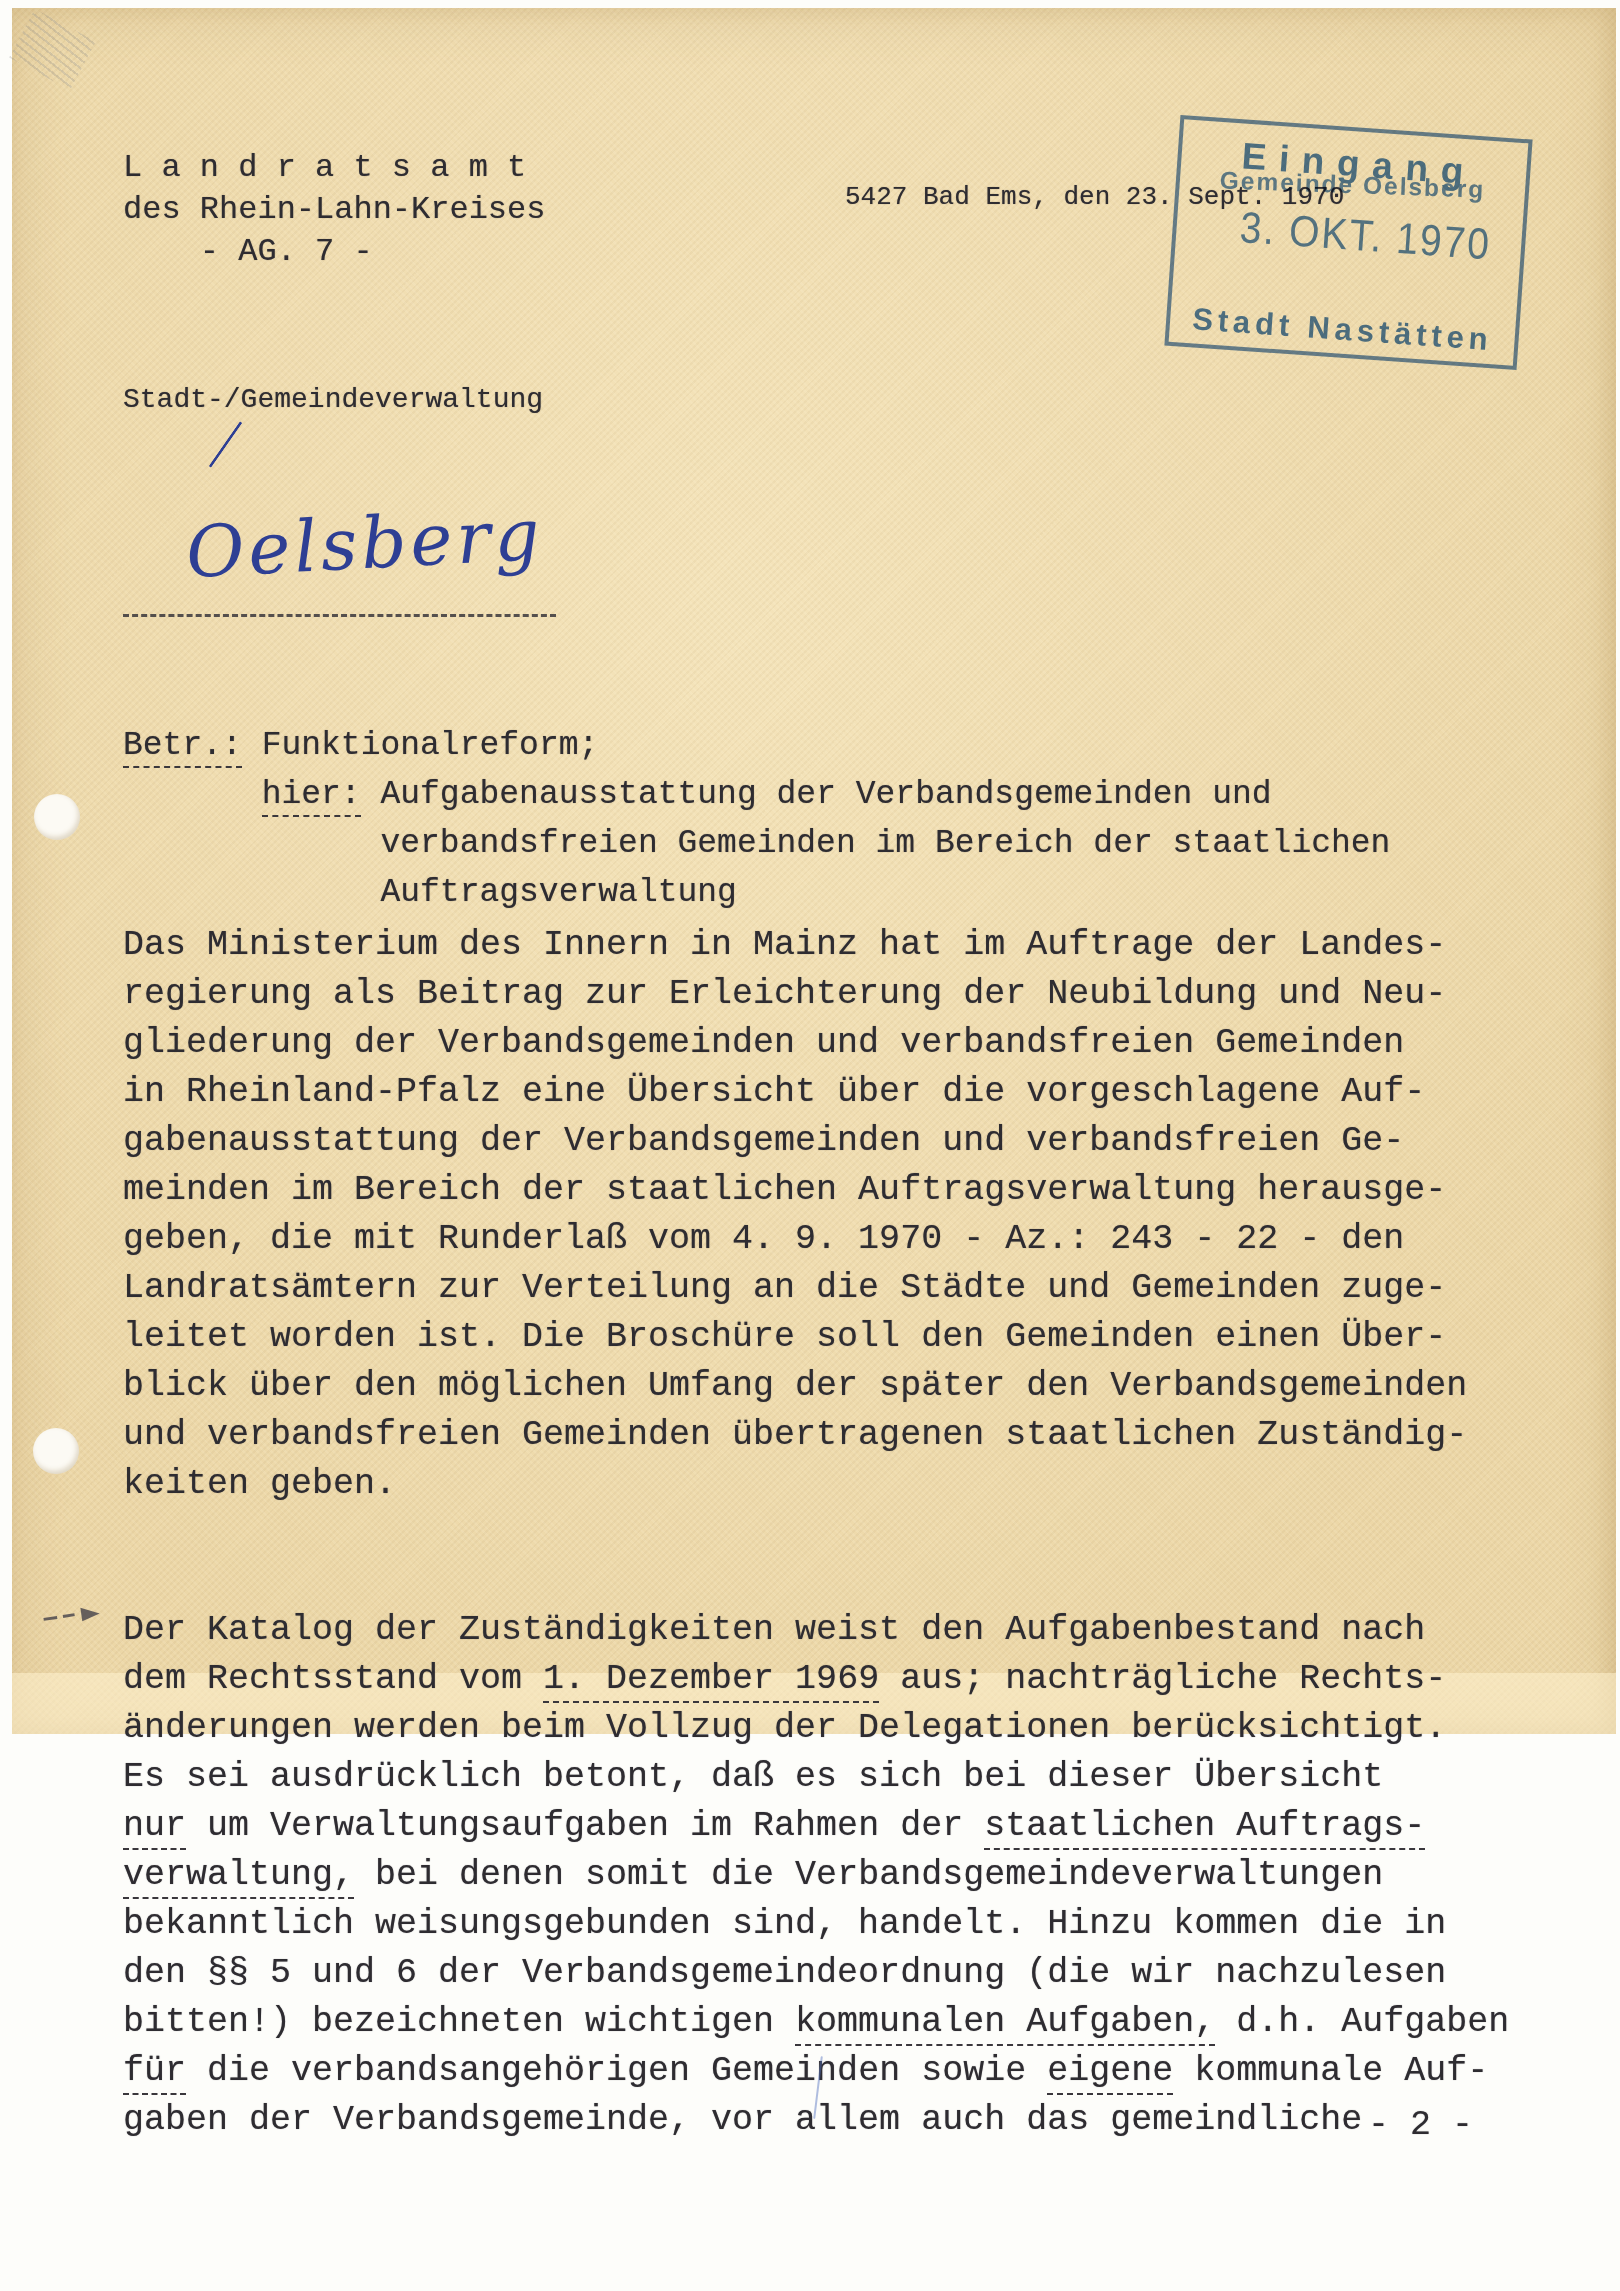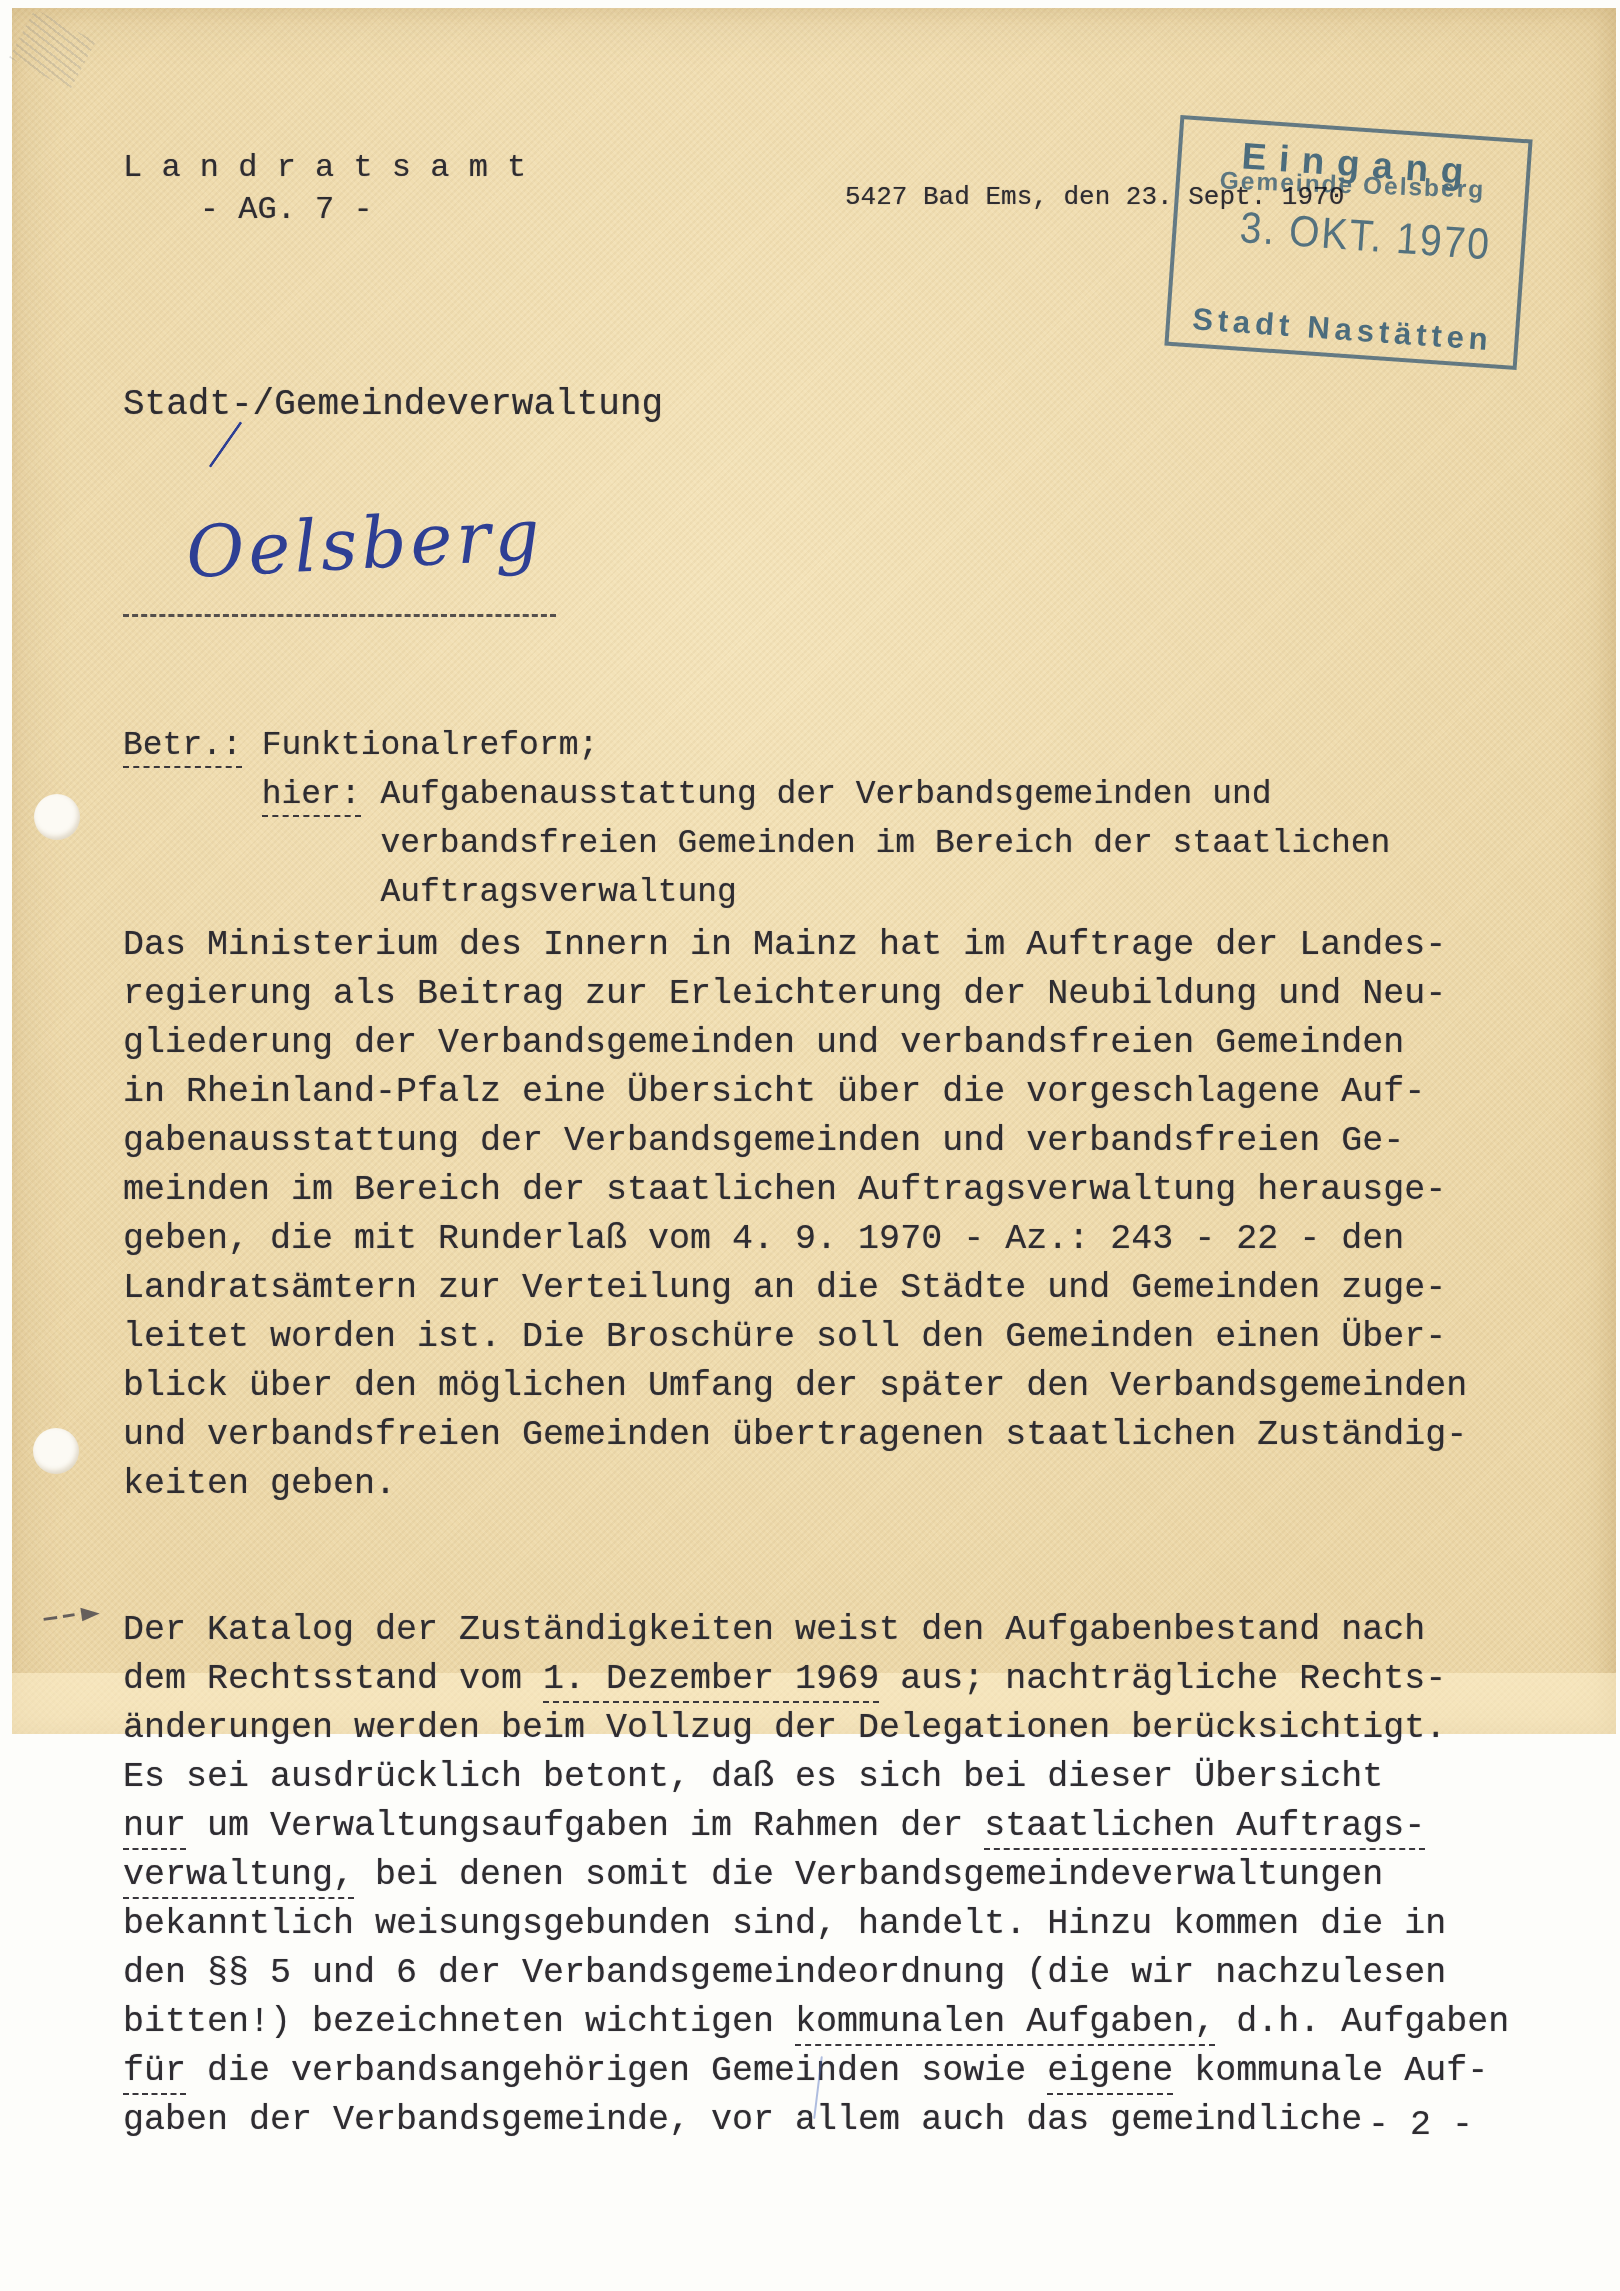--- a/index.html
+++ b/index.html
@@ -19,21 +19,21 @@
     background:rgba(255,243,208,.55);}
 
   
   .typed{position:absolute;color:#2e2c31;text-shadow:0 0 1px rgba(46,44,49,.5);
     font-family:"Liberation Mono", monospace;white-space:pre;}
   .tl{white-space:pre;}
   .u{border-bottom:2.9px dashed #3a373c;padding-bottom:2px;}
 
   .letterhead{left:123px;top:147px;font-size:32px;line-height:42px;}
   .dateline{left:845px;top:182px;font-size:26px;z-index:3;}
-  .recipient{left:123px;top:384px;font-size:36px;z-index:2;}
+  .recipient{left:123px;top:384px;font-size:28px;z-index:2;}
   .subject{left:123px;top:721px;font-size:33px;line-height:49px;}
   .para1{left:123px;top:921px;font-size:35px;line-height:49px;}
   .para2{left:123px;top:1566px;font-size:35px;line-height:49px;margin-top:40px;}
   .pagenum{left:1368px;top:2105px;font-size:35px;}
 
   
   .stamp{position:absolute;left:1172px;top:127px;width:345px;height:223px;
     border:4.9px solid rgba(66,110,176,.85);transform:rotate(4deg);transform-origin:center;
     color:#4374b2;font-family:"Liberation Sans", sans-serif;mix-blend-mode:multiply;
     opacity:.92;z-index:4;}
@@ -69,21 +69,21 @@
 </head>
 <body>
 
 <div class="page">
 
   <div class="paper"></div>
   <div class="paper-bottom-band"></div>
 
   <div class="smudge"></div>
 
-  <div class="typed letterhead"><div class="tl"><span>L a n d r a t s a m t</span></div><div class="tl"><span>    - AG. 7 -</span></div></div>
+  <div class="typed letterhead"><div class="tl"><span>L a n d r a t s a m t</span></div><div class="tl"><span>des Rhein-Lahn-Kreises</span></div><div class="tl"><span>    - AG. 7 -</span></div></div>
 
   <div class="typed dateline">5427 Bad Ems, den 23. Sept. 1970</div>
 
   <div class="stamp">
     <div class="stamp-title">Eingang</div>
     <div class="stamp-org">Gemeinde Oelsberg</div>
     <div class="stamp-date">3. OKT. 1970</div>
     <div class="stamp-city">Stadt Nastätten</div>
   </div>
 

